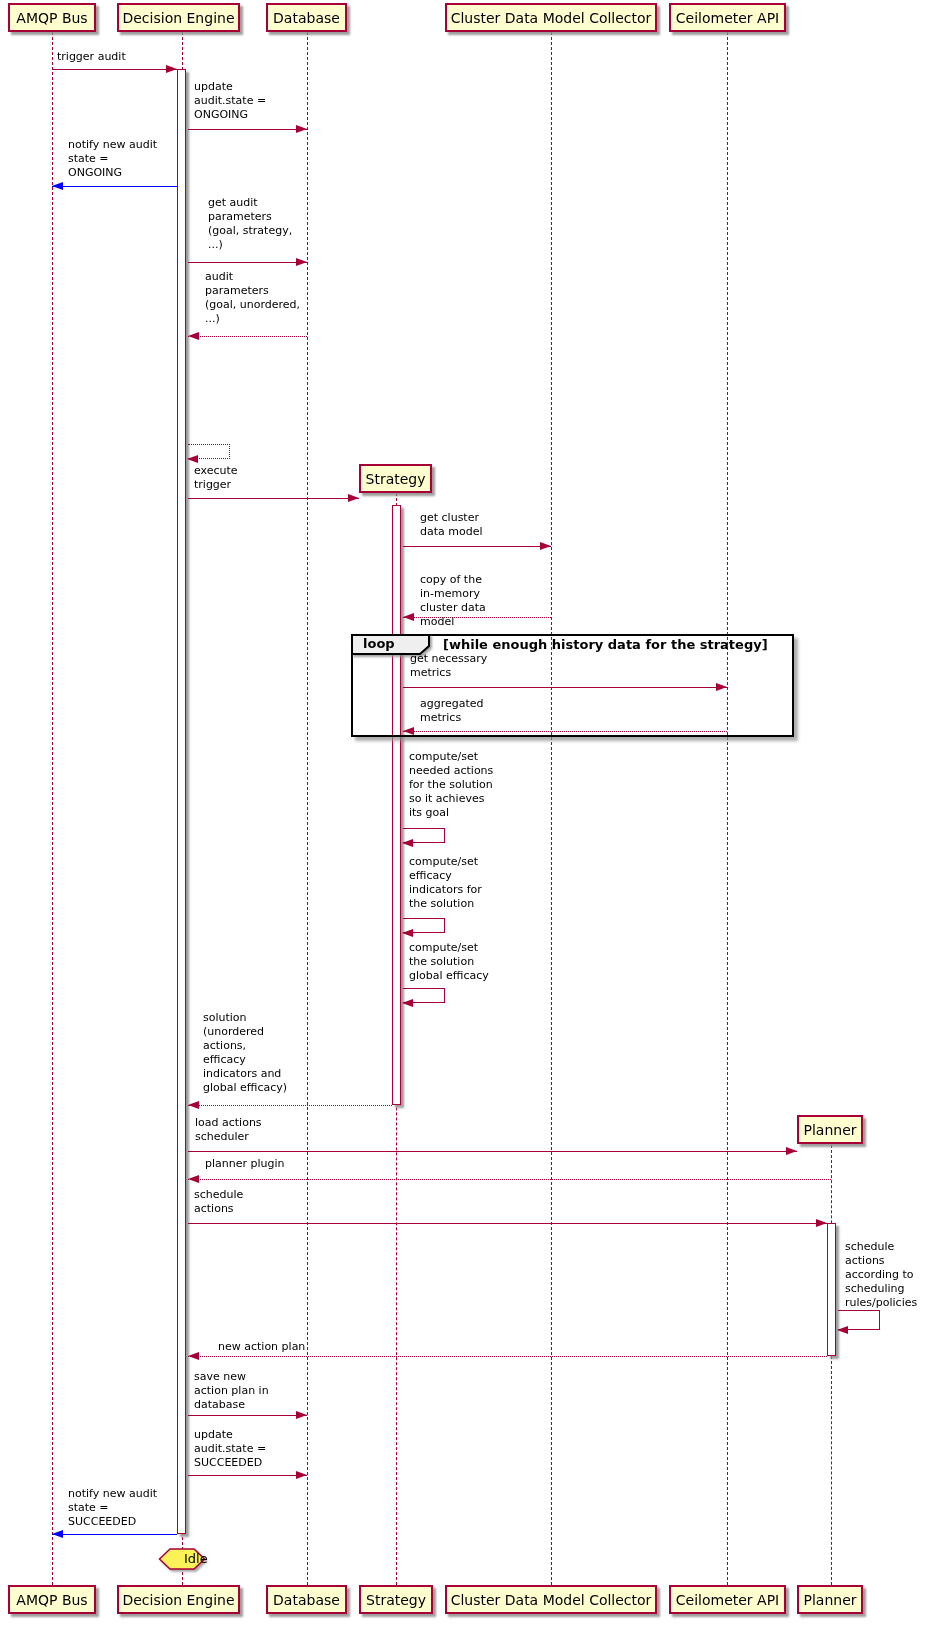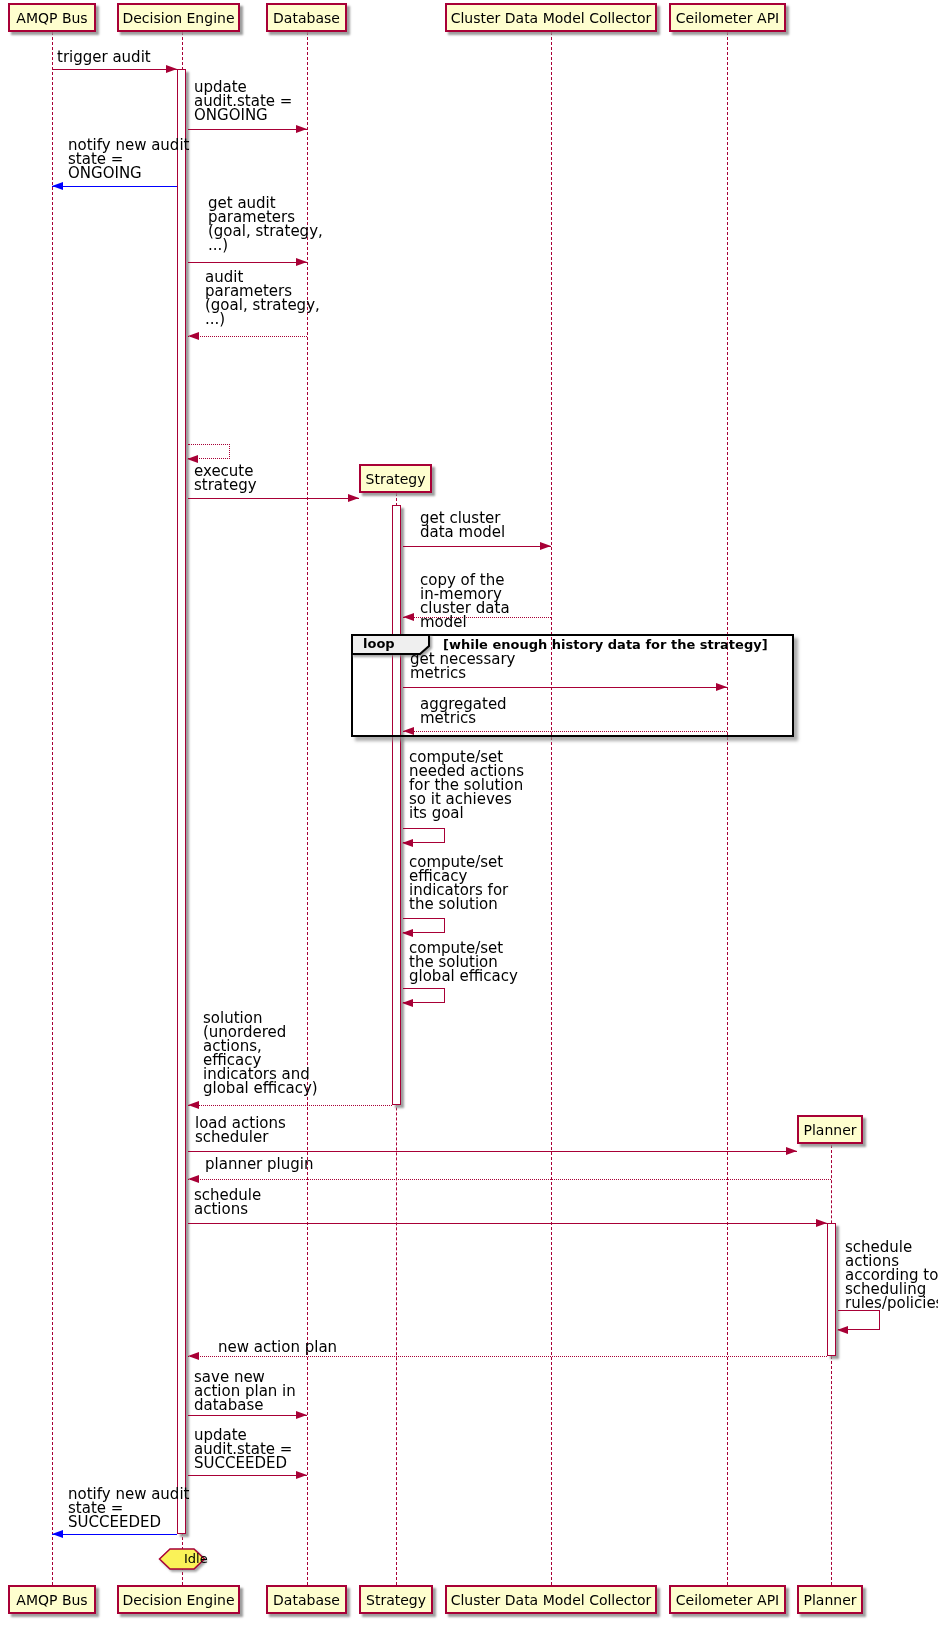--- a/index.html
+++ b/index.html
@@ -35,21 +35,21 @@
   .arrow.blue .line { border-top-color:#0000FF; }
   .arrow.blue.to-left .head { border-right-color:#0000FF; }
   
   .self { position:absolute; box-sizing:border-box;
     border:1px solid #A80036; border-left:none; }
   .self.dotted { border-style:dotted; border-left:none; }
   .self .shead { position:absolute; left:-1px; bottom:-5px; width:0; height:0;
     border-top:4.5px solid transparent; border-bottom:4.5px solid transparent;
     border-right:11px solid #A80036; }
   
-  .label { position:absolute; font-size:15px; line-height:14px;
+  .label { position:absolute; font-size:11px; line-height:14px;
     white-space:pre-line; color:#000; }
   
   .frame { position:absolute; box-sizing:border-box; border:2px solid #000;
     box-shadow:4px 4px 3px rgba(140,140,140,0.7); }
   .frame-op { position:absolute; font-size:13px; font-weight:bold; color:#000; }
   .frame-cond { position:absolute; font-size:13px; font-weight:bold; color:#000; white-space:nowrap; }
   
   .hex { position:absolute; filter:drop-shadow(2px 2px 1px rgba(140,140,140,0.8)); }
   .hex-label { position:absolute; font-size:13px; color:#000; }
 </style>
@@ -171,24 +171,24 @@
 ONGOING</div>
   <div class="label" style="left:68px;top:138px">notify new audit
 state =
 ONGOING</div>
   <div class="label" style="left:208px;top:196px">get audit
 parameters
 (goal, strategy,
 ...)</div>
   <div class="label" style="left:205px;top:270px">audit
 parameters
-(goal, strategy,
+(goal, unordered,
 ...)</div>
   <div class="label" style="left:194px;top:464px">execute
-strategy</div>
+trigger</div>
   <div class="label" style="left:420px;top:511px">get cluster
 data model</div>
   <div class="label" style="left:420px;top:573px">copy of the
 in-memory
 cluster data
 model</div>
   <div class="label" style="left:410px;top:652px">get necessary
 metrics</div>
   <div class="label" style="left:420px;top:697px">aggregated
 metrics</div>

